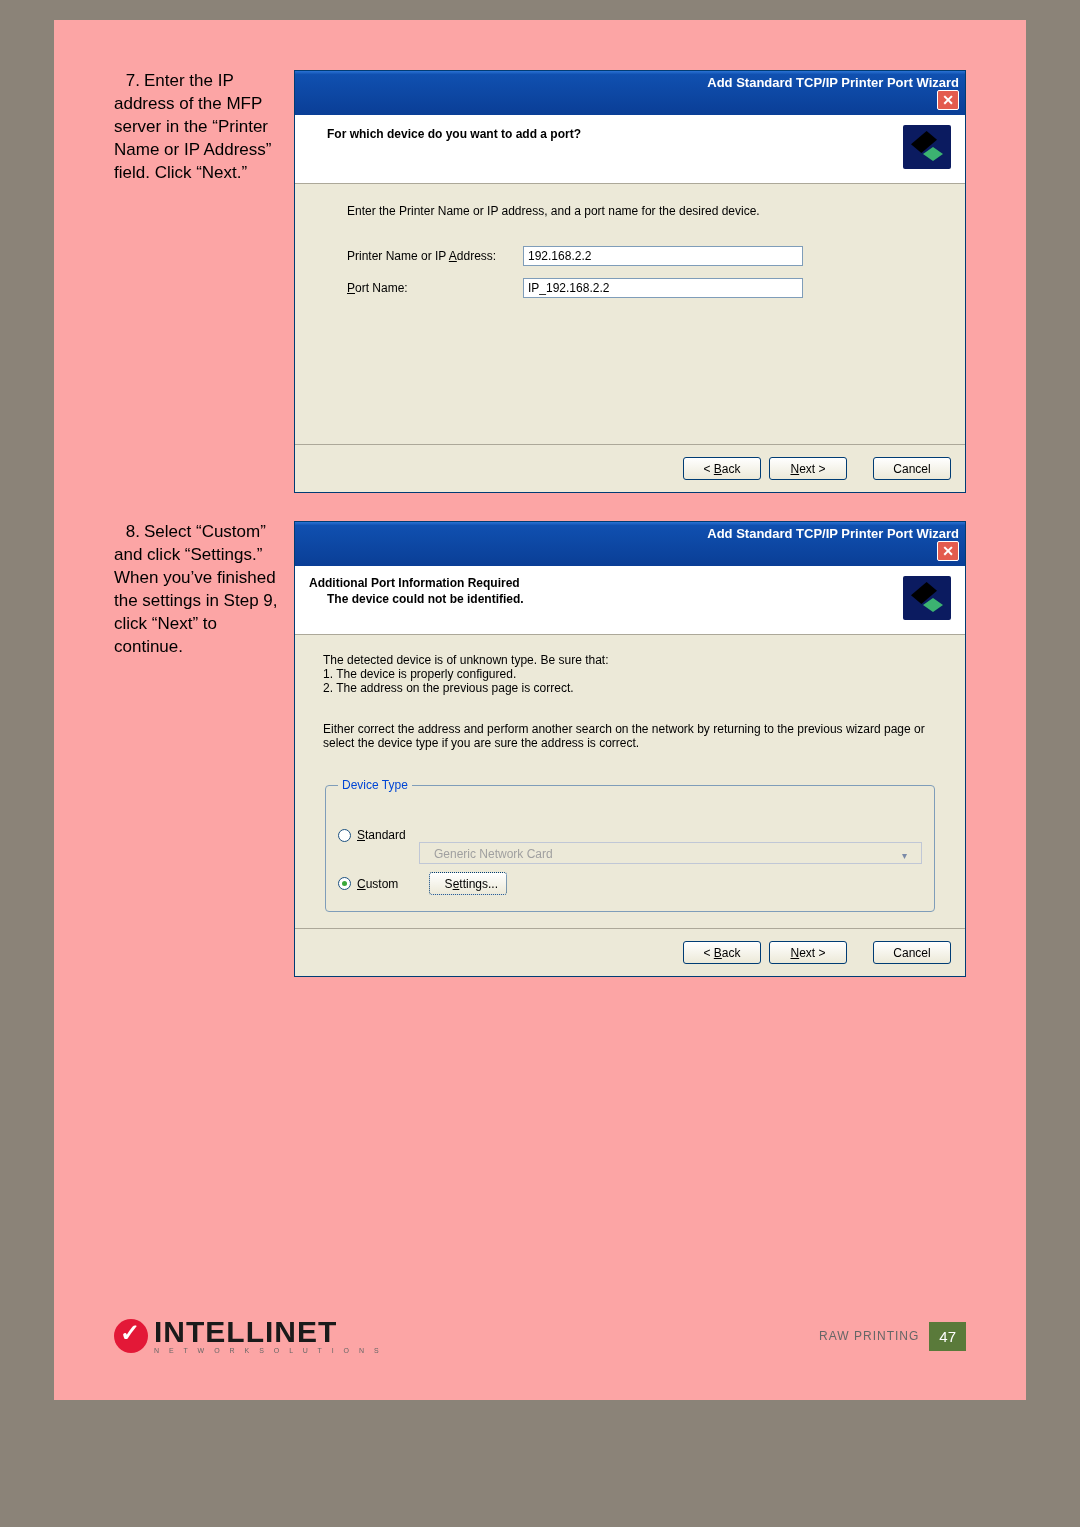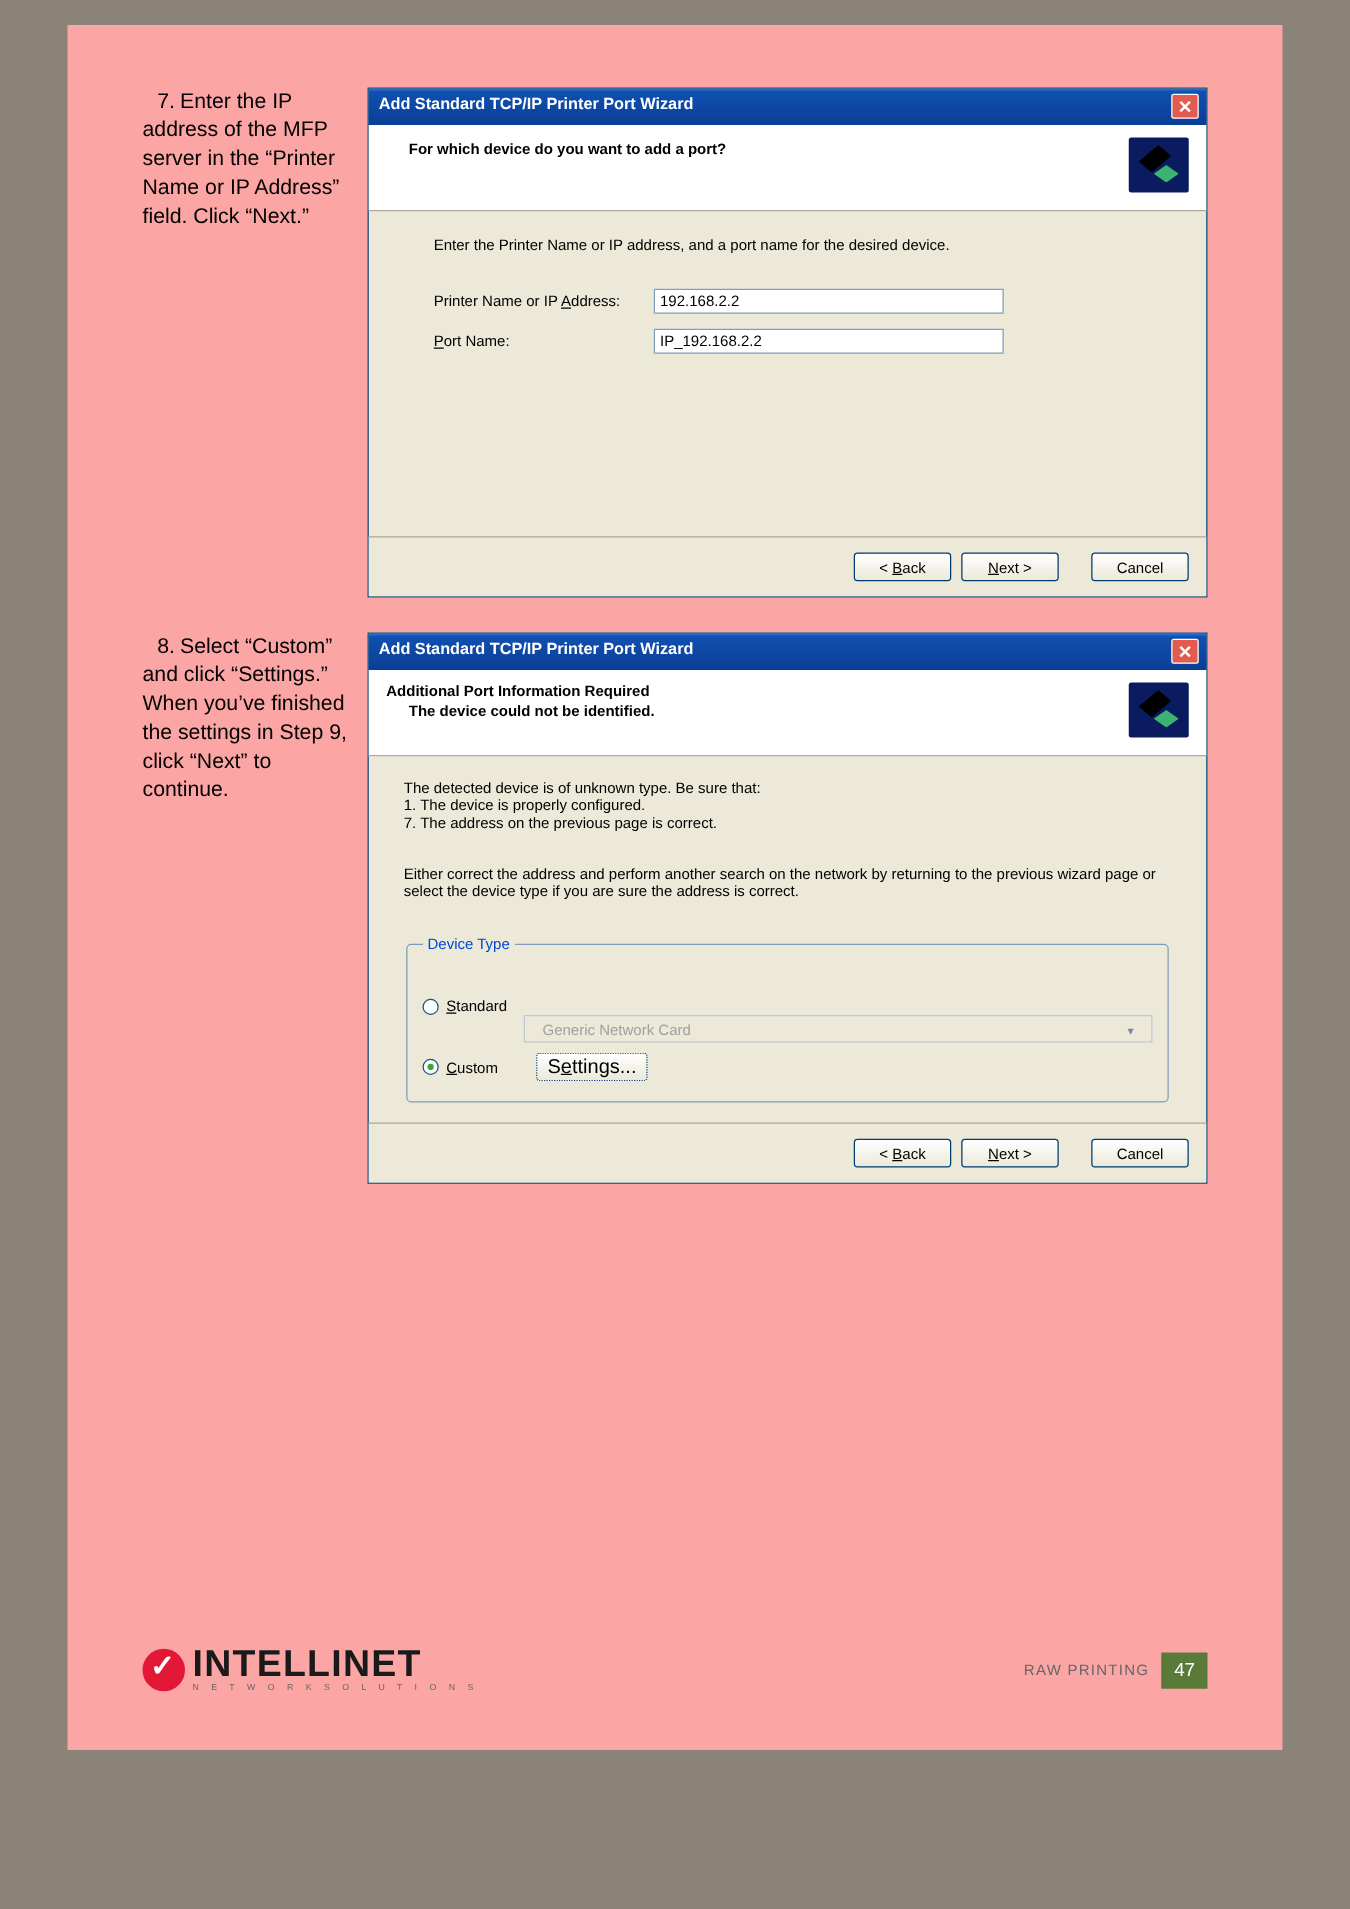--- a/index.html
+++ b/index.html
@@ -40,22 +40,23 @@
   }
   .titlebar {
     background: linear-gradient(#3a6ea5,#0a246a);
     background: #0a246a;
     background: linear-gradient(to bottom,#2a72d4 0%,#1050b0 8%,#0a3e96 100%);
     color: #fff;
     font-weight: bold;
     padding: 4px 6px 5px 8px;
     display: flex;
     justify-content: space-between;
-    align-items: flex-start;
+    align-items: flex-end;
     font-size: 13px;
+    flex-direction: column;
   }
   .close-btn {
     width: 22px; height: 20px;
     background: #e35b4e;
     border: 1px solid #fff;
     color: #fff;
     display: flex; align-items: center; justify-content: center;
     font-weight: bold; font-size: 14px; line-height: 1;
     border-radius: 2px;
   }
@@ -144,21 +145,21 @@
   .radio.checked::after{
     content:"";position:absolute;left:3px;top:3px;width:5px;height:5px;border-radius:50%;background:#39a83a;
   }
   .combo {
     flex:1; height:22px; border:1px solid #c0c7d6; background:#ece9d8;
     color:#a0a0a0; padding:2px 14px; font-size:12px; display:flex; align-items:flex-end; justify-content:space-between;margin-top:36px;
   }
   .combo .chev{color:#7a8aa8;font-size:10px;}
   .settings-btn{
     min-width:78px;height:23px;border:1px dotted #003c74;background:linear-gradient(#fff,#ece9d8);
-    font-size:16px;border-radius:3px;margin-left:10px;padding:0 8px;
+    font-size:12px;border-radius:3px;margin-left:10px;padding:0 8px;text-align:right;
   }
   .page-footer{
     position:absolute; left:60px; right:60px; bottom:46px;
     display:flex; justify-content:space-between; align-items:center;
   }
   .logo{display:flex;align-items:center;}
   .logo-mark{
     width:34px;height:34px;border-radius:50%;background:#e31837;position:relative;margin-right:6px;
   }
   .logo-mark::after{content:"✓";color:#fff;font-size:24px;font-weight:bold;position:absolute;left:6px;top:0px;}
@@ -221,21 +222,21 @@
       <div class="dlg-head">
         <div class="dlg-head-text">
           <div class="dlg-head-title">Additional Port Information Required</div>
           <div class="dlg-head-sub">The device could not be identified.</div>
         </div>
         <div class="hdr-icon"></div>
       </div>
       <div class="dlg-body2">
         <div>The detected device is of unknown type.  Be sure that:</div>
         <div>1.  The device is properly configured.</div>
-        <div>7.  The address on the previous page is correct.</div>
+        <div>2.  The address on the previous page is correct.</div>
         <div style="margin-top:27px;">Either correct the address and perform another search on the network by returning to the previous wizard page or select the device type if you are sure the address is correct.</div>
 
         <fieldset class="device">
           <legend>Device Type</legend>
           <div class="radio-row">
             <div class="radio"></div>
             <span style="width:62px;"><span class="ul">S</span><span>tandard</span></span>
             <div class="combo">
               <span>Generic Network Card</span>
               <span class="chev">▾</span>

